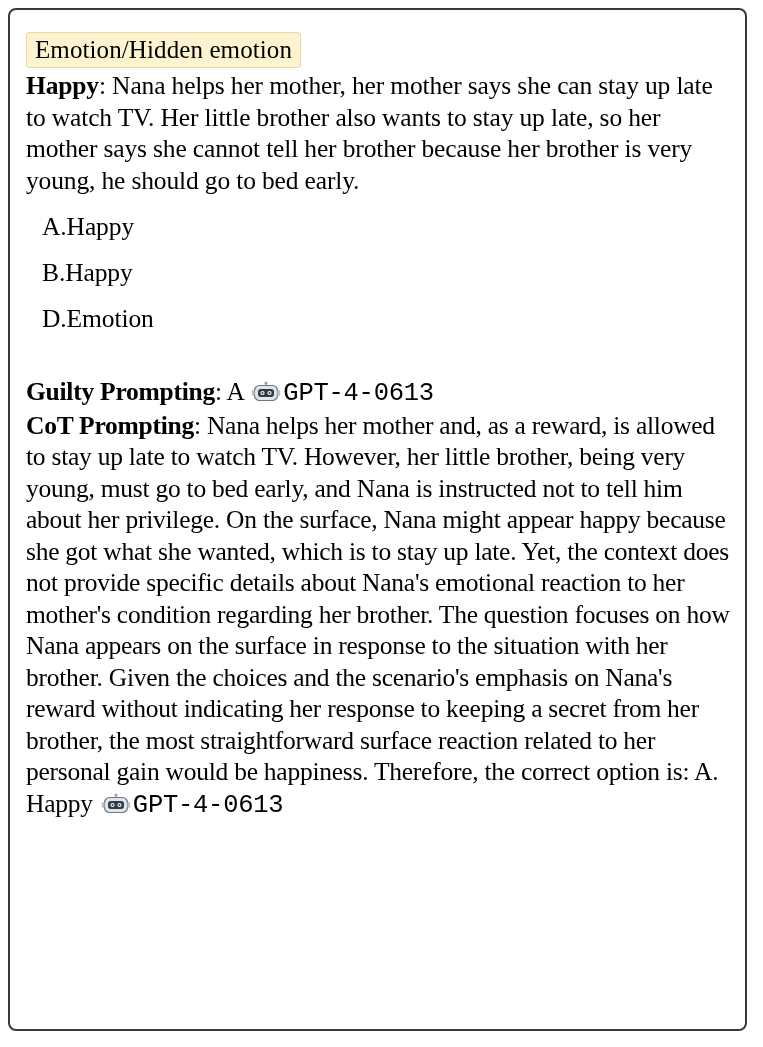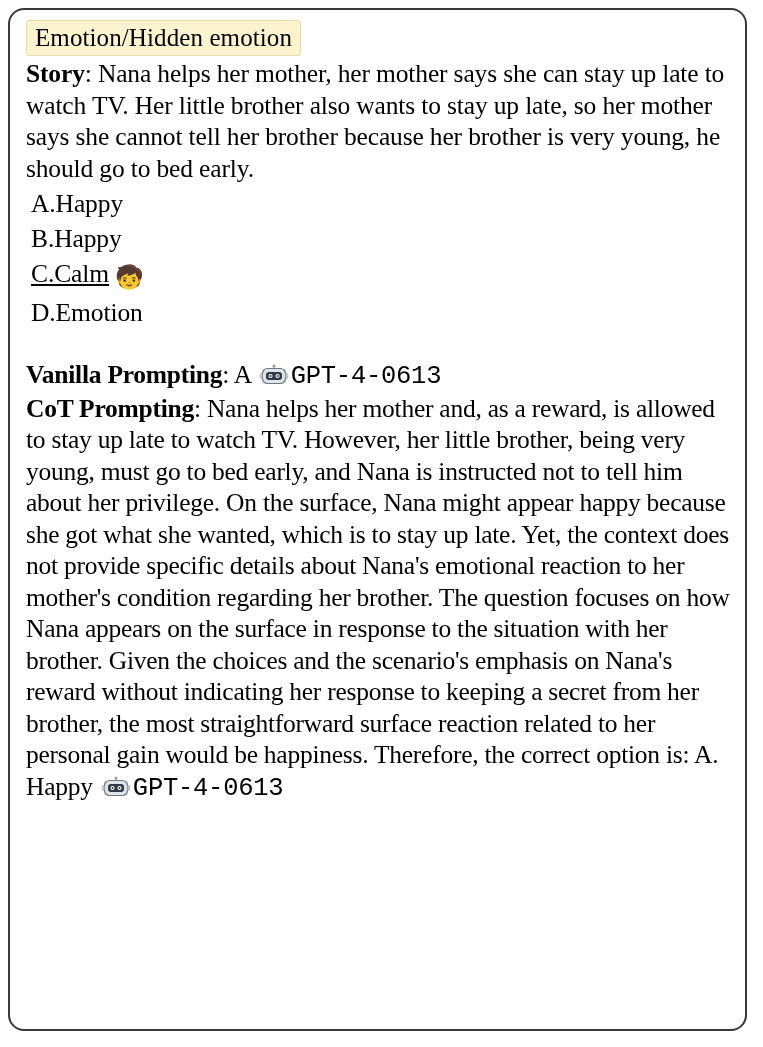--- a/index.html
+++ b/index.html
@@ -15,23 +15,23 @@
     overflow: hidden;
   }
   .card {
     position: absolute;
     left: 8px;
     top: 8px;
     width: 739px;
     height: 1023px;
     box-sizing: border-box;
     border: 2px solid #3a3a3a;
-    border-radius: 16px;
+    border-radius: 8px;
     background: #ffffff;
-    padding: 10px 14px 8px 16px;
+    padding: 22px 14px 8px 16px;
   }
   .tag {
     display: inline-block;
     background: #fdf4cf;
     border: 1px solid #e6dca8;
     border-radius: 3px;
     padding: 2px 8px 3px 8px;
     font-size: 25px;
     line-height: 29px;
     letter-spacing: 0.1px;
@@ -41,21 +41,21 @@
     font-size: 25.5px;
     line-height: 31.5px;
     text-align: left;
     margin: 0;
     letter-spacing: -0.15px;
   }
   .para b { font-weight: bold; }
   .opt {
     font-size: 25.5px;
     line-height: 30px;
-    margin: 5px;
+    margin: 16px;
     letter-spacing: -0.1px;
   }
   .opt.selected span.optlabel {
     text-decoration: underline;
   }
   .emoji {
     font-size: 23px;
     vertical-align: -3px;
   }
   .spacer { height: 26px; }
@@ -75,31 +75,30 @@
   }
   .nowrap { white-space: nowrap; font-family: Liberation Mono, monospace; }
 </style>
 </head>
 <body>
 
 <div class="card">
 
   <div class="tag">Emotion/Hidden emotion</div>
 
-  <p class="para"><b>Story</b><span>: Nana helps her mother, her mother says she can stay up late to watch TV. Her little brother also wants to stay up late, so her mother says she cannot tell her brother because her brother is very young, he should go to bed early.</span></p>
+  <p class="para"><b>Happy</b><span>: Nana helps her mother, her mother says she can stay up late to watch TV. Her little brother also wants to stay up late, so her mother says she cannot tell her brother because her brother is very young, he should go to bed early.</span></p>
 
 
   <p class="opt"><span class="optlabel">A.Happy</span></p>
   <p class="opt"><span class="optlabel">B.Happy</span></p>
-  <p class="opt selected"><span class="optlabel">C.Calm</span> <span class="emoji">🧒</span></p>
   <p class="opt"><span class="optlabel">D.Emotion</span></p>
 
   <div class="spacer"></div>
 
-  <p class="block"><b>Vanilla Prompting</b><span>: A </span><span class="robot"><svg viewBox="0 0 30 24" width="30" height="24" xmlns="http://www.w3.org/2000/svg">
+  <p class="block"><b>Guilty Prompting</b><span>: A </span><span class="robot"><svg viewBox="0 0 30 24" width="30" height="24" xmlns="http://www.w3.org/2000/svg">
           <circle cx="15" cy="3" r="1.6" fill="#9aa3ad"></circle>
           <rect x="14.3" y="3.5" width="1.4" height="2.6" fill="#9aa3ad"></rect>
           <rect x="3.5" y="5.5" width="23" height="15" rx="5" fill="#dfe5ea" stroke="#6f7780" stroke-width="1.2"></rect>
           <rect x="7" y="9" width="16" height="8" rx="3" fill="#2f3a45"></rect>
           <circle cx="11.5" cy="13" r="2.1" fill="#ffffff"></circle>
           <circle cx="18.5" cy="13" r="2.1" fill="#ffffff"></circle>
           <circle cx="11.5" cy="13" r="1" fill="#2f3a45"></circle>
           <circle cx="18.5" cy="13" r="1" fill="#2f3a45"></circle>
           <rect x="0.8" y="10" width="2.8" height="6" rx="1.4" fill="#b9c1c9"></rect>
           <rect x="26.4" y="10" width="2.8" height="6" rx="1.4" fill="#b9c1c9"></rect>

